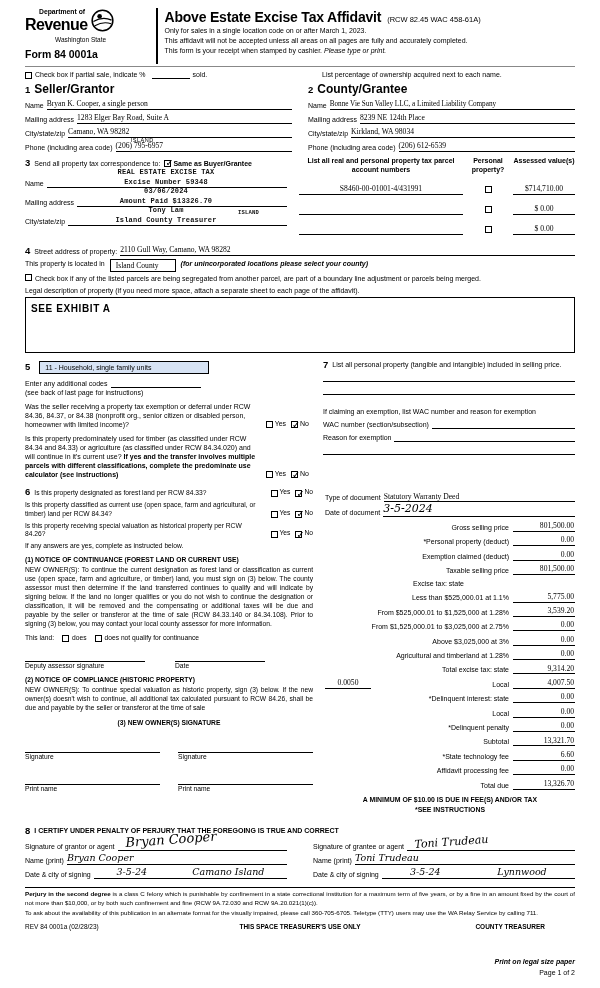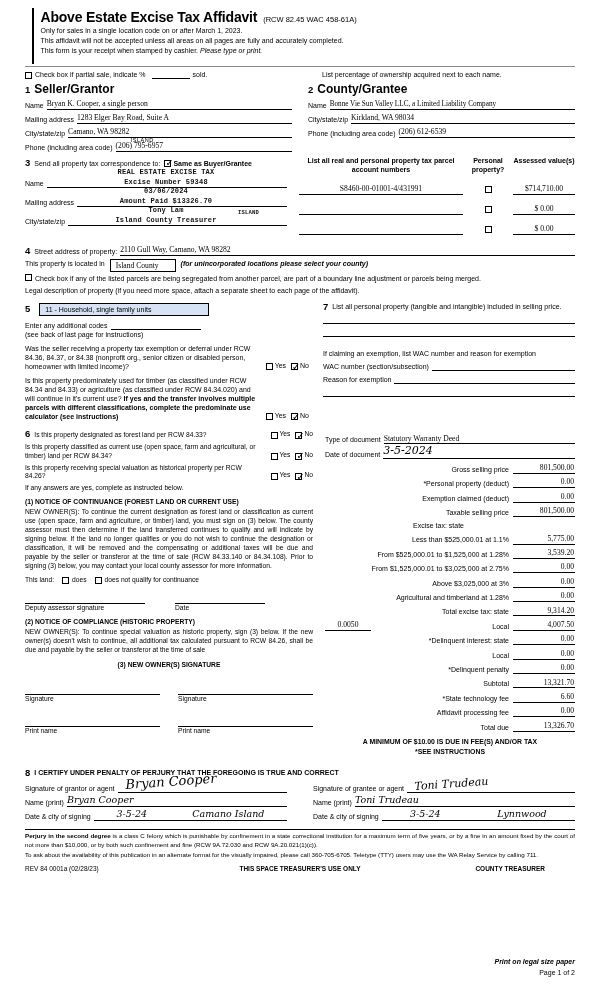--- a/index.html
+++ b/index.html
@@ -108,20 +108,36 @@
 .fb{width:34%;text-align:center;font-weight:700}
 .fc{width:33%;text-align:right;padding-right:30px;font-weight:700}
 .pagebr{position:absolute;right:25px;bottom:10px;text-align:right;font-size:7px;line-height:1.5}
 </style>
 </head>
 <body>
 
 <div class="page">
 
   <div class="hdr">
+    <div class="hdr-left">
+      <div class="agrow">
+        <div>
+          <div class="dept">Department of</div>
+          <div class="rev">Revenue</div>
+        </div>
+        <svg class="logo" viewBox="0 0 24 24">
+          <circle cx="12" cy="12" r="10.8" fill="none" stroke="#000" stroke-width="1.6"></circle>
+          <path d="M2.5 13 Q 12 7.5 21.5 11.5" stroke="#000" fill="none" stroke-width="1.4"></path>
+          <path d="M4 17.5 Q 13 12.5 21 15.5" stroke="#000" fill="none" stroke-width="1.1"></path>
+          <circle cx="9" cy="7.6" r="2.4" fill="#000"></circle>
+        </svg>
+      </div>
+      <div class="wa">Washington State</div>
+      <div class="formno">Form 84 0001a</div>
+    </div>
     <div class="hdiv"></div>
     <div>
       <div>
         <span class="title">Above Estate Excise Tax Affidavit</span>
         <span class="tsub">(RCW 82.45 WAC 458-61A)</span>
       </div>
       <div class="note">Only for sales in a single location code on or after March 1, 2023.</div>
       <div class="note">This affidavit will not be accepted unless all areas on all pages are fully and accurately completed.</div>
       <div class="note"><span>This form is your receipt when stamped by cashier. </span><span class="it">Please type or print.</span></div>
     </div>
@@ -171,20 +187,24 @@
     <div class="col">
       <div class="sech">
         <span class="snum">2</span>
         <span class="stitle">County/Grantee</span>
       </div>
       <div class="fr h14">
         <span class="lbl">Name</span>
         <span class="fill">
             <span class="typed ctr" style="font-size:7.2px">Bonne Vie Sun Valley LLC, a Limited Liability Company</span>
           </span>
+      </div>
+      <div class="fr h14">
+        <span class="lbl">Mailing address</span>
+        <span class="fill"><span class="typed">8239 NE 124th Place</span></span>
       </div>
       <div class="fr h14">
         <span class="lbl">City/state/zip</span>
         <span class="fill"><span class="typed">Kirkland, WA 98034</span></span>
       </div>
       <div class="fr h14">
         <span class="lbl">Phone (including area code)</span>
         <span class="fill"><span class="typed">(206) 612-6539</span></span>
       </div>
     </div>
@@ -253,20 +273,23 @@
     <div class="locrow">
       <span>This property is located in</span>
       <span class="selbox"><span class="typed">Island County</span></span>
       <span class="bi">(for unincorporated locations please select your county)</span>
     </div>
     <div class="locrow mt2">
       <span class="cb"></span>
       <span style="margin-left:3px">Check box if any of the listed parcels are being segregated from another parcel, are part of a boundary line adjustment or parcels being merged.</span>
     </div>
     <div class="mt2">Legal description of property (if you need more space, attach a separate sheet to each page of the affidavit).</div>
+    <div class="legalbox">
+      <span class="exhibit">SEE EXHIBIT A</span>
+    </div>
   </div>
 
   <div class="s57">
     <div class="s5">
       <div class="fr" style="height:15px;align-items:center">
         <span class="snum">5</span>
         <span class="selbox blue" style="min-width:170px"><span>11 - Household, single family units</span></span>
       </div>
       <div class="fr" style="height:13px">
         <span class="lbl">Enter any additional codes</span>

